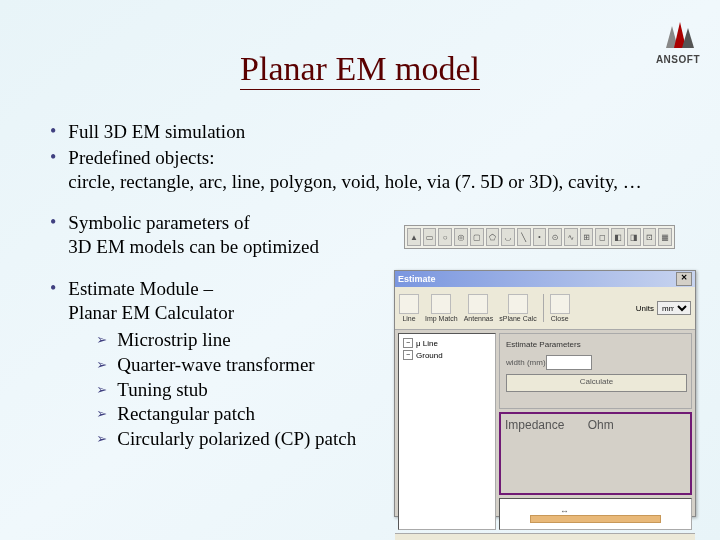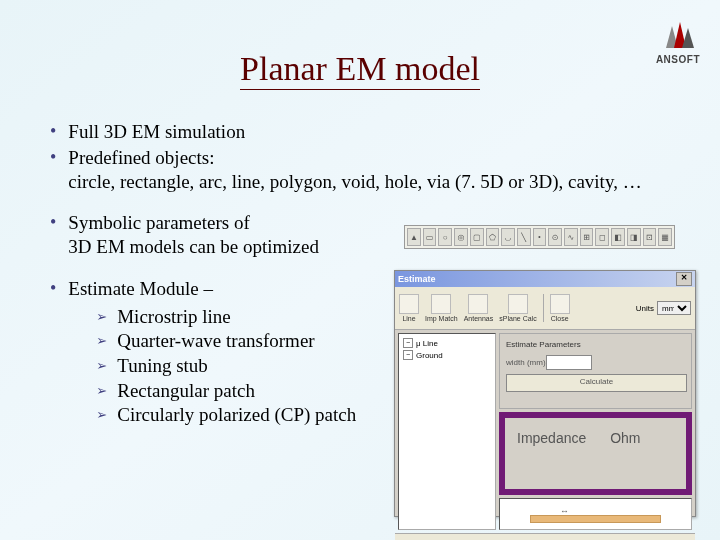--- a/index.html
+++ b/index.html
@@ -235,23 +235,23 @@
     width: 100%;
     height: 16px;
     background: #ece9d8;
     border: 1px solid #888;
     font-size: 8px;
     margin-top: 4px;
     text-align: center;
     line-height: 14px;
   }
   .ew-result {
-    border: 6px solid #701a75;
-    padding: 12px;
-    font-size: 14px;
+    border: 2px solid #701a75;
+    padding: 4px;
+    font-size: 12px;
     color: #555;
     margin-top: 3px;
     flex: 1;
   }
   .ew-preview {
     border: 1px inset #aaa;
     background: #fff;
     height: 30px;
     margin-top: 3px;
     position: relative;
@@ -318,20 +318,21 @@
     <div>
       <span>Symbolic parameters of</span><br>
       <span>3D EM models can be optimized</span>
     </div>
   </div>
   <div class="spacer"></div>
   <div class="bullet-item">
     <span class="bullet">•</span>
     <div>
       <span>Estimate Module –</span><br>
+      <span>Planar EM Calculator</span>
       <div class="sub-list">
         <div class="sub-item">
             <span class="sub-bullet">➢</span>
             <span>Microstrip line</span>
           </div>
         <div class="sub-item">
             <span class="sub-bullet">➢</span>
             <span>Quarter-wave transformer</span>
           </div>
         <div class="sub-item">

